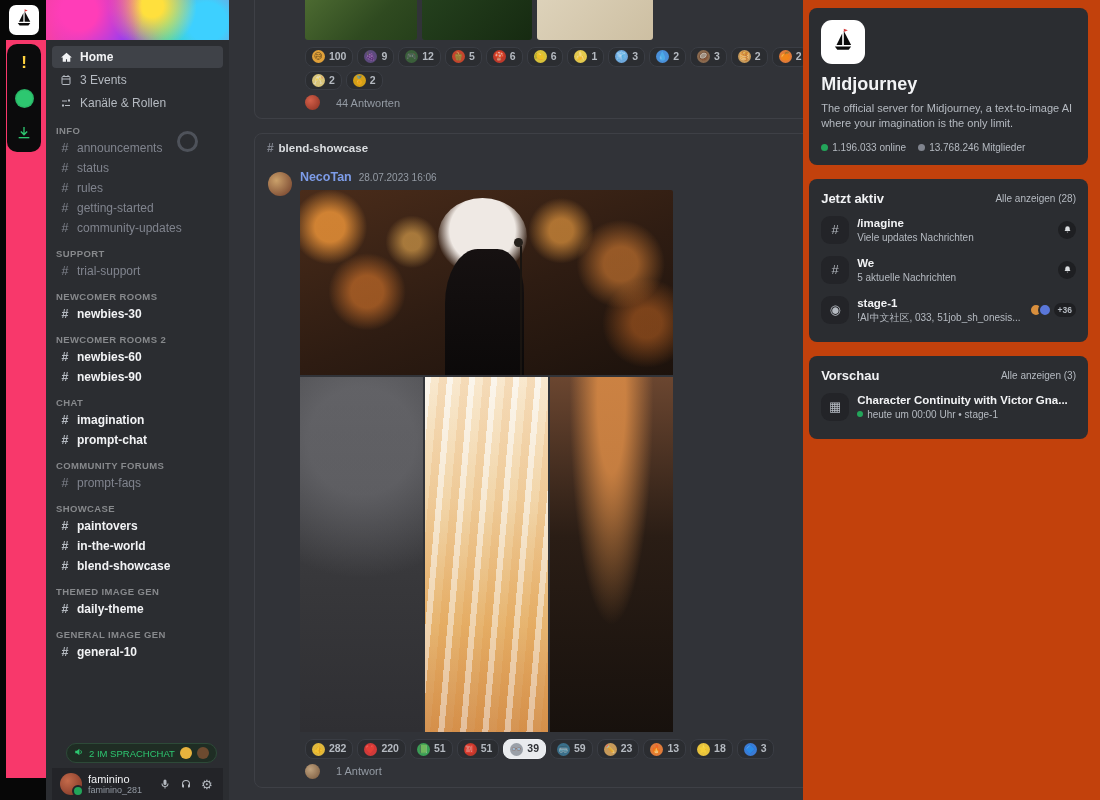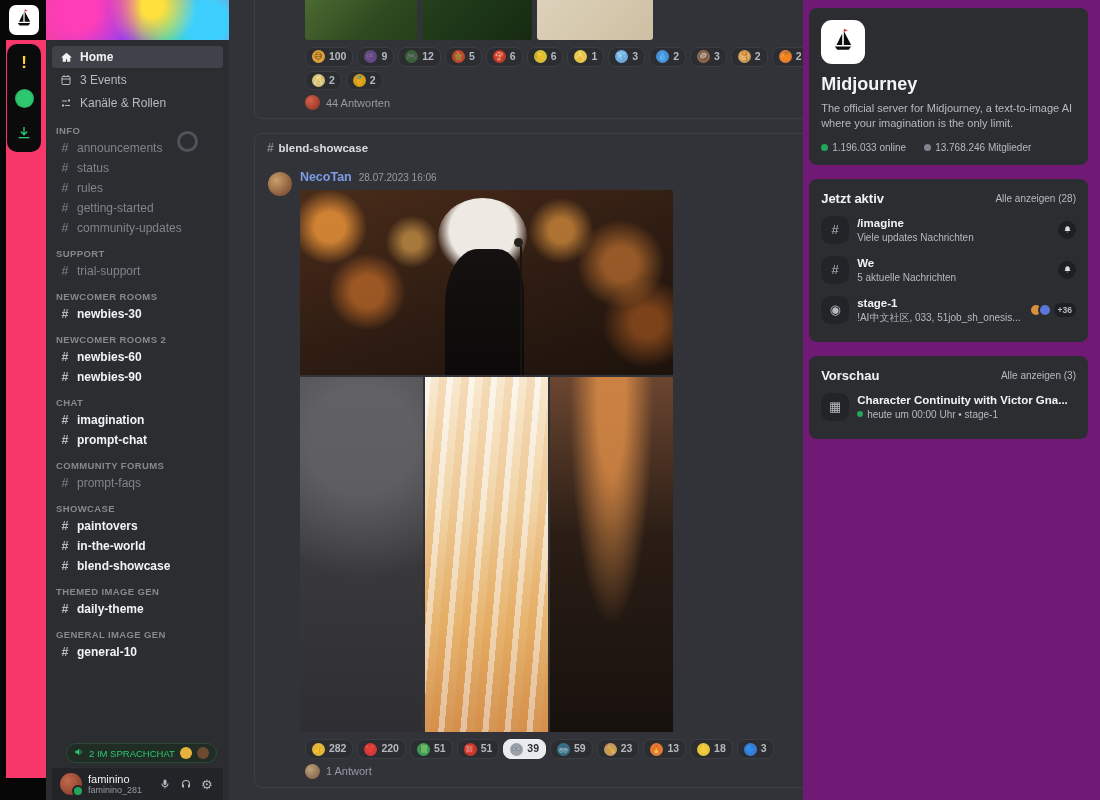--- a/index.html
+++ b/index.html
@@ -68,21 +68,21 @@
   .t1{width:112px;background:linear-gradient(135deg,#4c6a31,#2f4a20 60%,#26401b)}
   .t2{width:110px;background:linear-gradient(135deg,#24401d,#162a11)}
   .t3{width:116px;background:linear-gradient(135deg,#ddd2ba,#cdbfa2)}
   .reactions{display:flex;gap:4px;padding:7px 12px 0 50px;flex-wrap:wrap}
   .reaction{display:inline-flex;align-items:center;gap:4px;background:#2b2d31;border:1px solid #3a3d44;
             border-radius:8px;padding:2px 6px;color:#b5bac1;font-size:10.5px;font-weight:600;
             font-family:inherit;cursor:pointer;line-height:1.3}
   .reaction.selected{background:#e9ebee;border-color:#eef0f3;color:#2e3035}
   .emoji-dot{width:13px;height:13px;border-radius:50%;display:inline-flex;align-items:center;
              justify-content:center;font-size:8.5px;color:rgba(0,0,0,.55);overflow:hidden;flex:none}
-  .replies{display:flex;align-items:center;gap:6px;padding:5px 12px 8px 50px;color:#949ba4;font-size:11px}
+  .replies{display:flex;align-items:center;gap:16px;padding:5px 12px 8px 50px;color:#949ba4;font-size:11px}
   .mini-av{width:15px;height:15px;border-radius:50%;flex:none}
   .mini-av.red{background:radial-gradient(circle at 35% 35%,#d4604a,#8a2f20)}
   .mini-av.tan{background:radial-gradient(circle at 35% 35%,#bfa27e,#77573c)}
   .post-body{position:relative;padding:8px 12px 0 45px}
   .post-avatar{position:absolute;left:13px;top:10px;width:24px;height:24px;border-radius:50%;
                background:radial-gradient(circle at 35% 35%,#caa06a,#6d3a28)}
   .author-row{display:flex;align-items:baseline;gap:7px;height:15px}
   .author-name{color:#7d9ce8;font-size:12.5px;font-weight:600}
   .timestamp{color:#949ba4;font-size:10px}
   .hero{width:373px;height:185px;margin-top:5px;position:relative;overflow:hidden;border-radius:2px 2px 0 0;
@@ -103,27 +103,27 @@
   .tall{flex:1;height:355px}
   .v1{background:radial-gradient(circle at 50% 18%,rgba(125,125,130,.5) 0 18%,transparent 46%),
        linear-gradient(180deg,#47474a,#37373a 60%,#2f2f33)}
   .v2{background:repeating-linear-gradient(95deg,rgba(255,255,255,.5) 0 6px,rgba(255,220,170,.22) 6px 14px,
        rgba(240,180,110,.3) 14px 22px),
        linear-gradient(180deg,#f7ecd9 0%,#eed3a8 35%,#e0a95f 70%,#c97f3a 100%)}
   .v3{background:radial-gradient(ellipse at 50% 6%,rgba(220,140,70,.85) 0 16%,transparent 48%),
        linear-gradient(180deg,#6b4630 0%,#2a1d15 45%,#17110d 100%)}
 
   
-  .right{flex:0 0 240px;background:#701a75;padding:8px 12px 4px 6px;box-sizing:border-box}
+  .right{flex:0 0 240px;background:#c2410c;padding:8px 12px 4px 6px;box-sizing:border-box}
   .panel{background:#2b2d31;border-radius:8px;padding:12px;margin-bottom:14px}
   .server-logo{width:44px;height:44px;background:#fff;border-radius:11px;display:flex;align-items:center;
                justify-content:center;margin-bottom:10px}
   .server-name{font-size:18px;font-weight:700;color:#f2f3f5;margin:0 0 6px}
   .server-desc{font-size:11px;color:#b5bac1;line-height:1.4;margin:0 0 10px}
-  .server-stats{display:flex;gap:18px;align-items:flex-end;font-size:10px;color:#b5bac1}
+  .server-stats{display:flex;gap:12px;align-items:flex-end;font-size:10px;color:#b5bac1}
   .stat{display:flex;align-items:center;gap:4px}
   .dot{width:7px;height:7px;border-radius:50%;flex:none}
   .dot.g{background:#23a55a}.dot.gray{background:#80848e}
   .panel-hdr{display:flex;align-items:center;justify-content:space-between;margin-bottom:4px}
   .panel-title{font-size:13px;font-weight:700;color:#f2f3f5}
   .see-all{font-size:10px;color:#b5bac1;background:none;border:none;padding:0;cursor:pointer}
   .active-item{display:flex;align-items:center;gap:8px;padding:6px 0}
   .ai-icon{width:28px;height:28px;border-radius:9px;background:#232428;color:#b5bac1;display:flex;
            align-items:center;justify-content:center;font-size:13px;flex:none}
   .ai-text{flex:1;min-width:0;display:flex;flex-direction:column;line-height:1.3}

